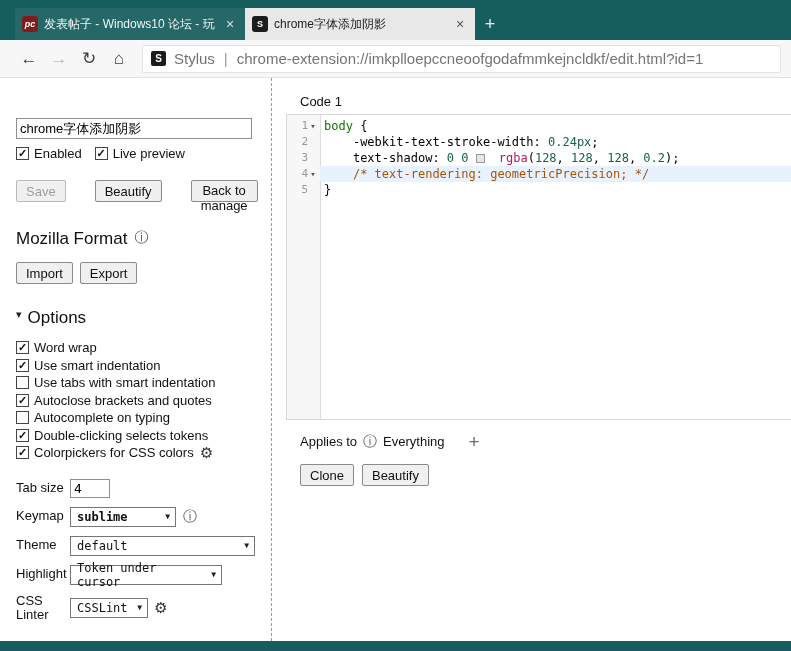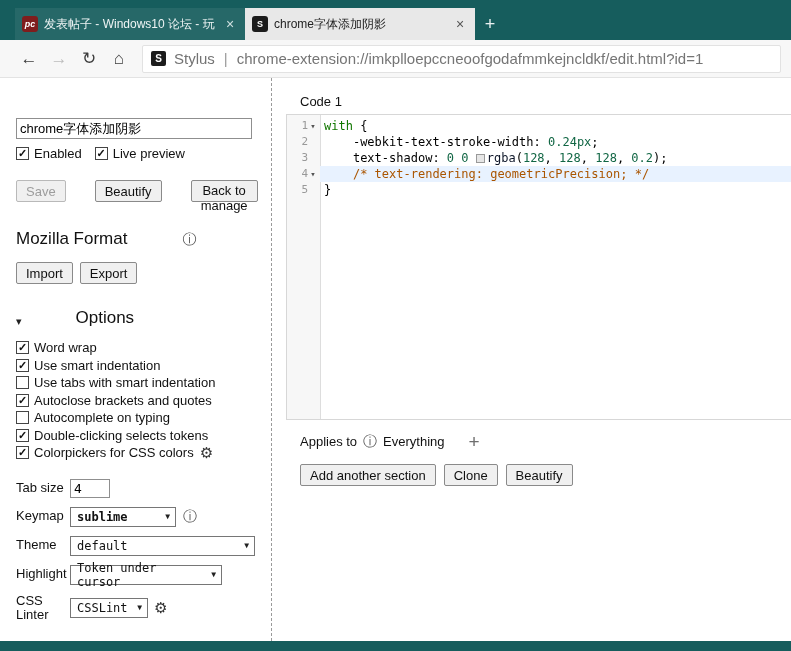--- a/index.html
+++ b/index.html
@@ -41,21 +41,21 @@
   .chk-row { display: flex; align-items: center; margin-top: 7px; }
   .chk { display: flex; align-items: center; font-size: 13px; color: #111; margin-right: 13px; }
   .cbox { width: 13px; height: 13px; border: 1px solid #444; background: #fff; display: inline-flex; align-items: center; justify-content: center; font-size: 11px; font-weight: bold; color: #111; margin-right: 5px; flex: none; line-height: 1; }
 
   .btn { font-family: "Liberation Sans", sans-serif; font-size: 13px; color: #111; background: #f0f0f0; border: 1px solid #8a8a8a; border-radius: 2px; padding: 2px 9px; height: 22px; }
   .btn.disabled { color: #9d9d9d; border-color: #b9b9b9; }
   .btn-row { display: flex; gap: 7px; align-items: center; }
   .row-save { margin-top: 19px; gap: 29px; }
   .row-import { margin-top: 13px; }
 
-  .sec-title { font-size: 17px; font-weight: 400; color: #111; display: flex; align-items: flex-end; gap: 48px; }
+  .sec-title { font-size: 17px; font-weight: 400; color: #111; display: flex; align-items: flex-start; }
   .sec-moz { margin-top: 27px; }
   .sec-opt { margin-top: 24px; }
   .info-i { font-size: 14px; color: #555; margin-left: 7px; }
   .tri { font-size: 11px; color: #222; margin-right: 6px; }
 
   .opt-list { margin-top: 11px; }
   .opt-item { display: flex; align-items: center; height: 17.5px; }
   .gear { font-size: 15px; color: #333; margin-left: 6px; line-height: 1; }
 
   .ctl-row { display: flex; align-items: center; margin-top: 9px; }
@@ -73,21 +73,21 @@
   .cm-lines { position: relative; padding-top: 3px; }
   .cm-line { display: flex; font-family: "DejaVu Sans Mono", monospace; font-size: 12px; line-height: 16px; }
   .gutter { width: 33px; flex: none; display: flex; justify-content: flex-end; align-items: center; padding-right: 2px; }
   .lnum { color: #999; font-size: 11px; }
   .fold { width: 10px; text-align: center; color: #555; font-size: 9px; }
   .codetxt { flex: 1; white-space: pre; padding-left: 4px; }
   .cm-line.active .codetxt { background: #e8f2ff; }
   .tk-tag { color: #117700; }
   .tk-prop { color: #000; }
   .tk-num { color: #116644; }
-  .tk-atom { color: #0f172a; }
+  .tk-atom { color: #be185d; margin-left: 12px; }
   .tk-comment { color: #aa5500; }
   .tk-plain { color: #000; }
   .swatch { display: inline-block; width: 9px; height: 9px; border: 1px solid #999; margin-right: 2px; vertical-align: -1px; }
 
   .applies { display: flex; align-items: center; font-size: 13px; color: #111; margin-top: 12px; margin-left: 14px; }
   .applies .info-i { margin: 0 6px; }
   .plus-btn { color: #6e6e6e; font-size: 19px; margin-left: 24px; line-height: 1; }
   .bottom-btns { display: flex; gap: 8px; margin-top: 13px; margin-left: 14px; }
 
   .footer-strip { height: 10px; background: #165d5d; }
@@ -236,21 +236,21 @@
     <div class="main">
       <div class="code-label">Code 1</div>
 
       <div class="editor">
         <div class="cm-lines" id="code-lines">
             <div class="cm-line">
               <span class="gutter">
                 <span class="lnum">1</span>
                 <span class="fold">▾</span>
               </span>
-              <span class="codetxt"><span class="tk-tag">with</span><span class="tk-plain"> {</span></span>
+              <span class="codetxt"><span class="tk-tag">body</span><span class="tk-plain"> {</span></span>
             </div>
             <div class="cm-line">
               <span class="gutter">
                 <span class="lnum">2</span>
                 <span class="fold"></span>
               </span>
               <span class="codetxt"><span class="tk-plain">    </span><span class="tk-prop">-webkit-text-stroke-width</span><span class="tk-plain">: </span><span class="tk-num">0.24px</span><span class="tk-plain">;</span></span>
             </div>
             <div class="cm-line">
               <span class="gutter">
@@ -277,21 +277,20 @@
       </div>
 
       <div class="applies">
         <span>Applies to</span>
         <span class="info-i">ⓘ</span>
         <span>Everything</span>
         <span class="plus-btn">+</span>
       </div>
 
       <div class="bottom-btns">
-        <button class="btn">Add another section</button>
         <button class="btn">Clone</button>
         <button class="btn">Beautify</button>
       </div>
     </div>
   </div>
 
   <div class="footer-strip"></div>
 </div>
 
 </body></html>

